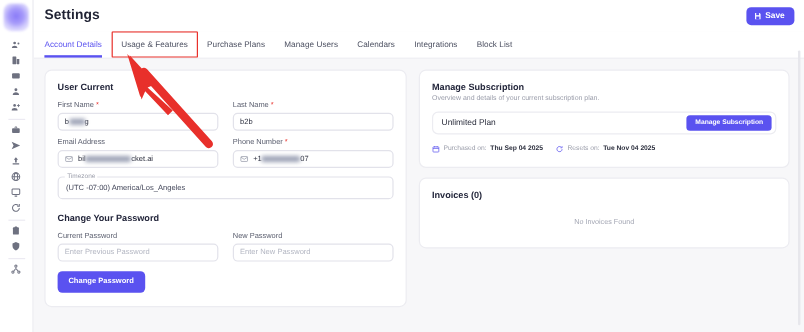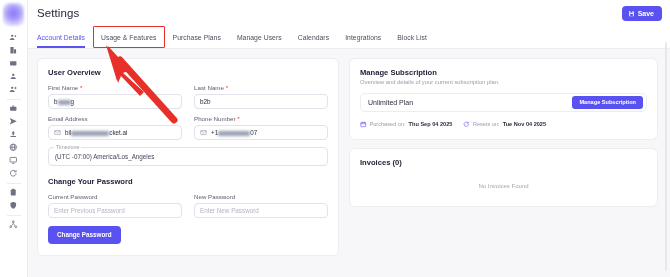--- a/index.html
+++ b/index.html
@@ -37,21 +37,21 @@
   
   .main { flex: 1 1 auto; height: 277px; position: relative; display: flex; flex-direction: column; min-width:0; }
 
   .topbar {
     height: 26px; flex: 0 0 26px;
     background: #ffffff;
     display: flex; align-items: center;
     padding: 0 8px 0 9px;
     position: relative; z-index: 4;
   }
-  .page-title { font-size: 11.5px; font-weight: normal; color: #1f2233; letter-spacing: .1px; }
+  .page-title { font-size: 11.5px; font-weight: bold; color: #1f2233; letter-spacing: .1px; }
   .spacer { flex: 1 1 auto; }
   .save-btn {
     display: flex; align-items: center; gap: 3px;
     background: #5a52f0; color: #fff;
     font-size: 7px; font-weight: bold;
     border: none; border-radius: 4px;
     padding: 4px 8px 4px 6px; cursor: pointer;
     line-height: 1;
   }
   .save-btn svg { width: 7px; height: 7px; display:block; }
@@ -326,21 +326,21 @@
       </div>
       <div class="tab">
         <span>Block List</span>
       </div>
     </nav>
 
     <div class="content">
 
       <div class="col-left">
         <section class="card">
-          <div class="card-title">User Overview</div>
+          <div class="card-title">User Current</div>
 
           <div class="grid2">
             <div>
               <label class="field-label">
                 <span>First Name</span>
                 <span class="req">*</span>
               </label>
               <div class="input">
                 <span>b<span class="blur-strong" style="width:13px"></span>g</span>
               </div>

